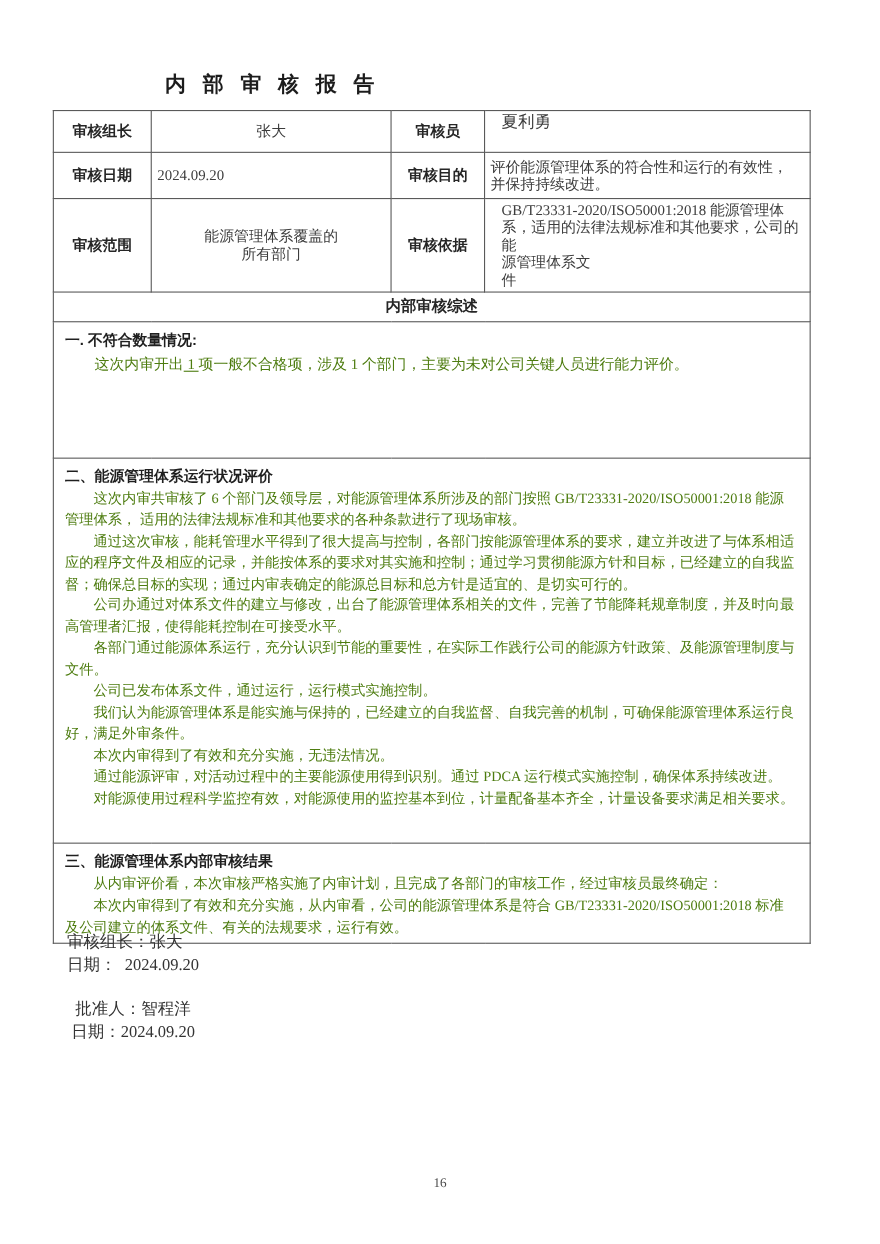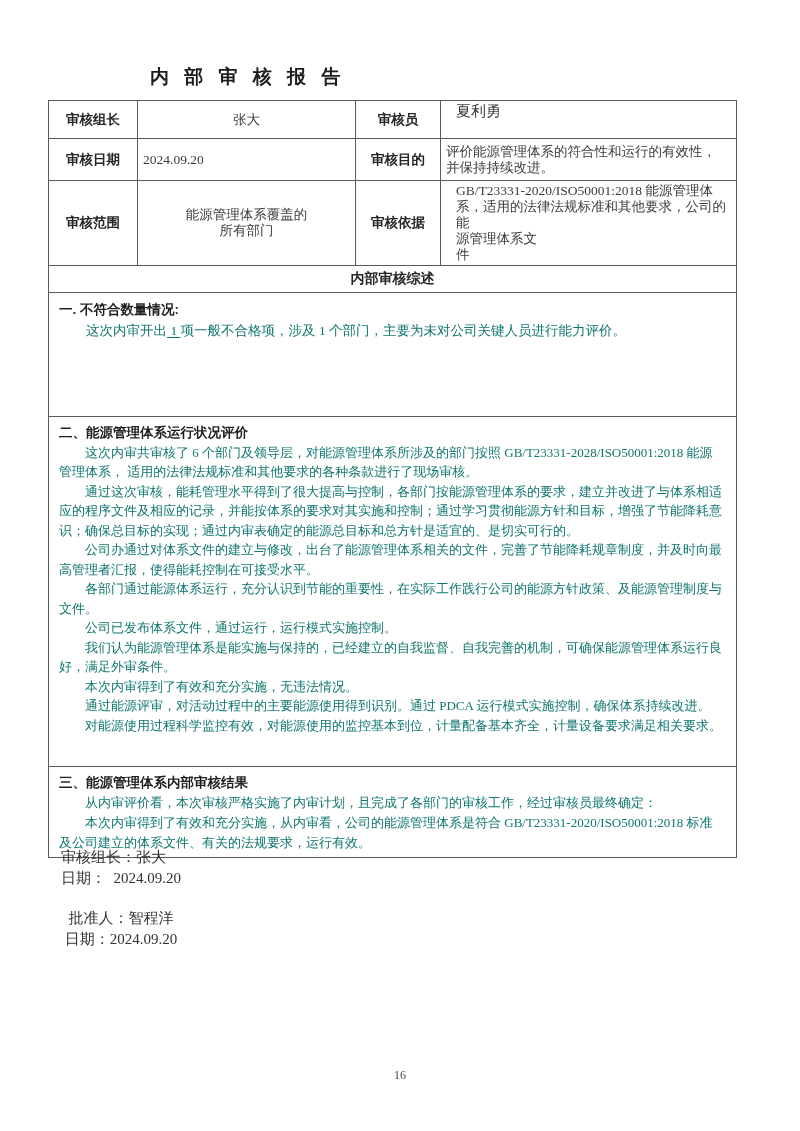--- a/index.html
+++ b/index.html
@@ -45,21 +45,21 @@
   }
   .section-cell { vertical-align:top; padding:6px 12px 4px 10px; }
   .sec-heading {
     margin:0;
     font-family:"Liberation Sans", sans-serif;
     font-weight:bold; font-size:13.5px; color:#1f1f1f;
   }
   .s1 .sec-heading { line-height:21px; }
   .s2 .sec-heading { line-height:19.5px; }
   .s3 .sec-heading { line-height:20px; }
-  .para { margin:0; text-indent:2em; font-size:13px; color:#0f766e; }
+  .para { margin:0; text-indent:2em; font-size:13px; color:#4d7c0f; }
   .s1 .para { line-height:21px; font-size:13.5px; }
   .s2 .para { line-height:19.5px; }
   .s3 .para { line-height:20px; }
   .u { text-decoration:underline; text-underline-offset:2px; }
   .signatures {
     position:absolute; top:831px; left:45px;
     font-size:15px; line-height:21px; color:#333;
   }
   .sig-group { margin:16px; }
   .sig-group.second { margin-top:19px;text-align:center; }
@@ -114,22 +114,22 @@
     <tr style="height:124px;">
       <td class="section-cell s1" colspan="4">
         <p class="sec-heading">一. 不符合数量情况:</p>
         <p class="para"><span>这次内审开出</span><span class="u"> 1 </span><span>项一般不合格项，涉及 1 个部门，主要为未对公司关键人员进行能力评价。</span></p>
       </td>
     </tr>
     <tr style="height:350px;">
       <td class="section-cell s2" colspan="4">
         <p class="sec-heading">二、能源管理体系运行状况评价</p>
         <div>
-              <p class="para">这次内审共审核了 6 个部门及领导层，对能源管理体系所涉及的部门按照 GB/T23331-2028/ISO50001:2018 能源管理体系， 适用的法律法规标准和其他要求的各种条款进行了现场审核。</p>
-              <p class="para">通过这次审核，能耗管理水平得到了很大提高与控制，各部门按能源管理体系的要求，建立并改进了与体系相适应的程序文件及相应的记录，并能按体系的要求对其实施和控制；通过学习贯彻能源方针和目标，增强了节能降耗意识；确保总目标的实现；通过内审表确定的能源总目标和总方针是适宜的、是切实可行的。</p>
+              <p class="para">这次内审共审核了 6 个部门及领导层，对能源管理体系所涉及的部门按照 GB/T23331-2020/ISO50001:2018 能源管理体系， 适用的法律法规标准和其他要求的各种条款进行了现场审核。</p>
+              <p class="para">通过这次审核，能耗管理水平得到了很大提高与控制，各部门按能源管理体系的要求，建立并改进了与体系相适应的程序文件及相应的记录，并能按体系的要求对其实施和控制；通过学习贯彻能源方针和目标，已经建立的自我监督；确保总目标的实现；通过内审表确定的能源总目标和总方针是适宜的、是切实可行的。</p>
               <p class="para">公司办通过对体系文件的建立与修改，出台了能源管理体系相关的文件，完善了节能降耗规章制度，并及时向最高管理者汇报，使得能耗控制在可接受水平。</p>
               <p class="para">各部门通过能源体系运行，充分认识到节能的重要性，在实际工作践行公司的能源方针政策、及能源管理制度与文件。</p>
               <p class="para">公司已发布体系文件，通过运行，运行模式实施控制。</p>
               <p class="para">我们认为能源管理体系是能实施与保持的，已经建立的自我监督、自我完善的机制，可确保能源管理体系运行良好，满足外审条件。</p>
               <p class="para">本次内审得到了有效和充分实施，无违法情况。</p>
               <p class="para">通过能源评审，对活动过程中的主要能源使用得到识别。通过 PDCA 运行模式实施控制，确保体系持续改进。</p>
               <p class="para">对能源使用过程科学监控有效，对能源使用的监控基本到位，计量配备基本齐全，计量设备要求满足相关要求。</p>
             </div>
       </td>
     </tr>

